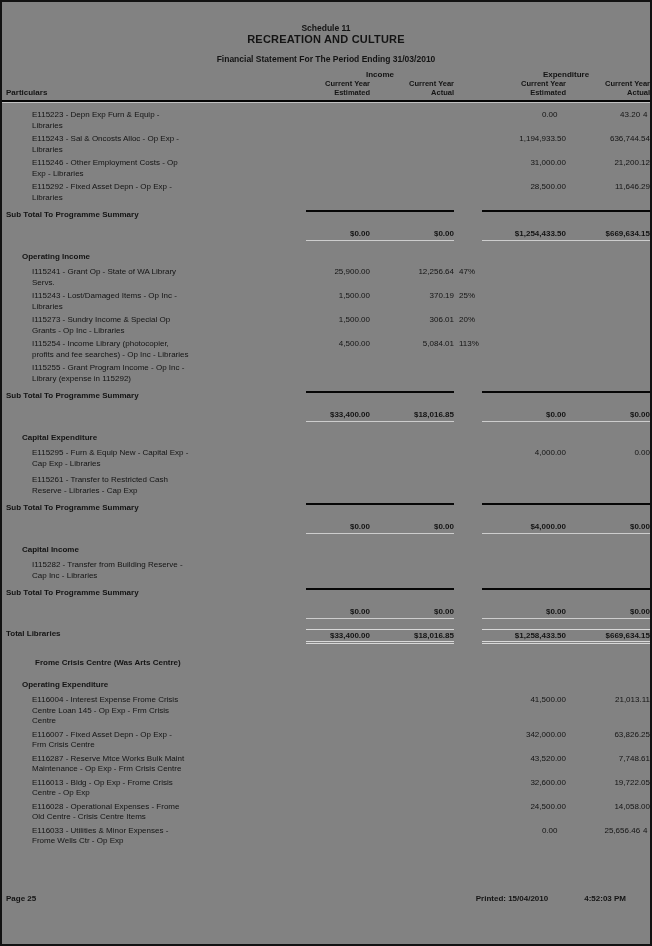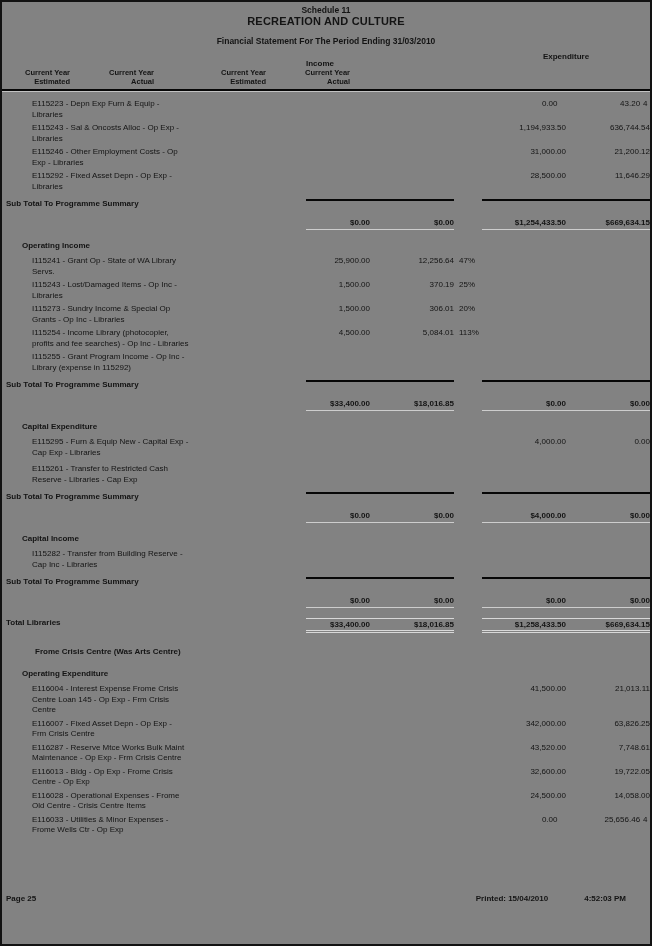--- a/index.html
+++ b/index.html
@@ -2,28 +2,28 @@
 <html><head>
 <meta charset="utf-8">
 <style>
   html,body{margin:0;padding:0;background:#5f5f5f;}
   .page{
     position:relative;width:652px;height:946px;box-sizing:border-box;
     background:#828282;border:2px solid #121212;overflow:hidden;
     font-family:"Liberation Sans",sans-serif;color:#141414;
     filter:blur(0.3px);
   }
-  .hdr{text-align:center;padding-top:3px;}
+  .hdr{text-align:center;padding-top:21px;}
   .schedule{font-size:8.5px;font-weight:bold;}
   .title{font-size:11px;font-weight:bold;letter-spacing:.2px;}
   .subtitle{font-size:8.5px;font-weight:bold;margin-top:9px;}
 
   .groups{display:flex;margin-top:6px;font-size:8px;font-weight:bold;}
   .g-spacer{width:304px;}
-  .g-income{width:148px;margin-top:7px;}
+  .g-income{width:148px;text-align:center;}
   .g-gap{width:28px;}
   .g-exp{width:168px;text-align:center;}
 
   .headrow{display:flex;align-items:flex-end;padding:0 0 3px 4px;}
   .headrow .plbl{width:300px;font-size:8px;font-weight:bold;}
   .hc{font-size:7.5px;font-weight:bold;text-align:right;line-height:9px;}
 
   .w1{width:64px;}.w2{width:84px;}.wp{width:28px;}.w3{width:84px;}.w4{width:84px;}
 
   .rule{height:2px;background:#060606;border-bottom:1px solid #c2c2c2;margin:0 0 7px 0;}
@@ -68,20 +68,21 @@
   </div>
 
   <div class="groups">
     <div class="g-spacer"></div>
     <div class="g-income">Income</div>
     <div class="g-gap"></div>
     <div class="g-exp">Expenditure</div>
   </div>
 
   <div class="headrow">
+    <div class="plbl">Particulars</div>
     <div class="hc w1">
       <div>Current Year</div>
       <div>Estimated</div>
     </div>
     <div class="hc w2">
       <div>Current Year</div>
       <div>Actual</div>
     </div>
     <div class="hc wp"></div>
     <div class="hc w3">

